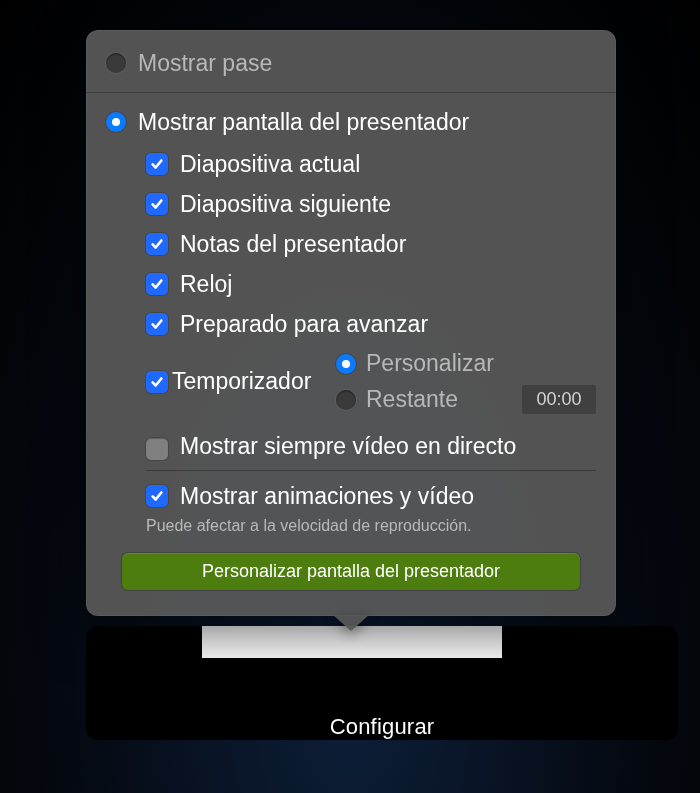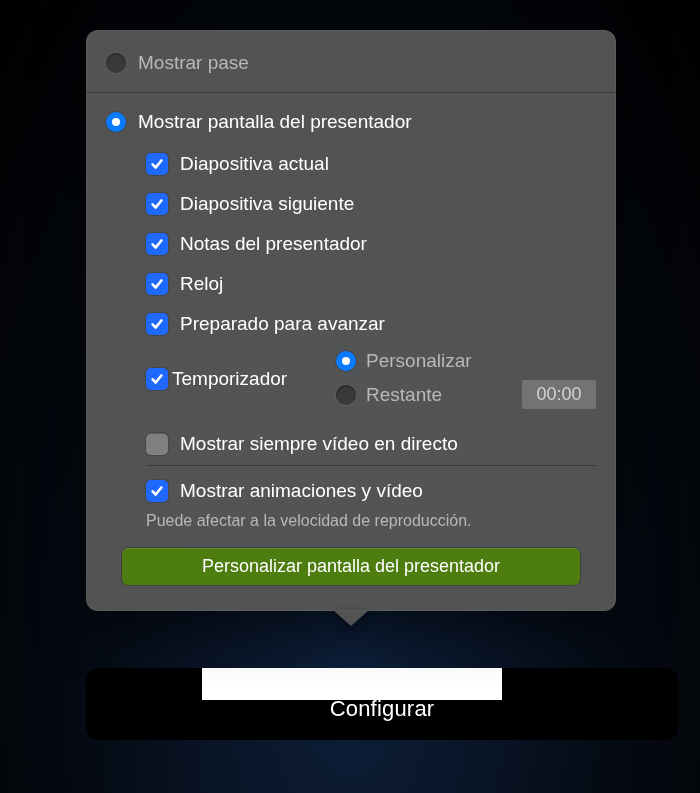--- a/index.html
+++ b/index.html
@@ -9,27 +9,26 @@
     background: radial-gradient(ellipse at 50% 85%, #0d1f3a 0%, #04080f 60%, #000000 100%);
     position: relative;
     overflow: hidden;
   }
 
   .configure-bar {
     position: absolute;
     left: 86px;
     right: 22px;
     bottom: 53px;
-    height: 72px;
+    height: 114px;
     background: #000000;
     border-radius: 12px;
     display: flex;
     align-items: flex-end;
     justify-content: center;
-    padding-bottom: 18px;
   }
   .configure-bar .white-strip {
     position: absolute;
     top: 0;
     left: 116px;
     right: 176px;
     height: 32px;
     background: #ffffff;
   }
   .configure-label {
@@ -93,37 +92,37 @@
   .check {
     width: 22px; height: 22px; border-radius: 5px;
     display: inline-flex; align-items: center; justify-content: center;
     flex-shrink: 0;
     cursor: pointer;
   }
   .check.off { background: #808080; box-shadow: inset 0 1px 1px rgba(0,0,0,0.25), 0 0 0 1px rgba(0,0,0,0.15); }
   .check.on  { background: #1f69ff; box-shadow: 0 0 0 1px rgba(0,0,0,0.15); }
   .check.on svg { width: 14px; height: 14px; stroke: #ffffff; stroke-width: 3; fill: none; stroke-linecap: round; stroke-linejoin: round; }
 
-  .lbl { font-size: 19px; color: #ffffff; font-weight: 500; }
+  .lbl { font-size: 23px; color: #ffffff; font-weight: 500; }
   .lbl.dim { color: #b8b8b8; }
   .hint { font-size: 16px; color: #b8b8b8; padding-left: 40px; margin-top: 6px; }
   .timer-right {
     flex: 1;
     display: flex;
     flex-direction: column;
     gap: 8px;
     margin-top: 1px;
   }
   .timer-sub {
     display: flex;
     align-items: center;
     gap: 10px;
   }
   .time-field {
-    background: #737373;
+    background: #404040;
     color: #d4d4d4;
     font-size: 18px;
     padding: 4px 12px;
     border-radius: 2px;
     min-width: 74px;
     text-align: center;
     font-variant-numeric: tabular-nums;
     margin-left: auto;
   }
   .timer-sub-wrap {

